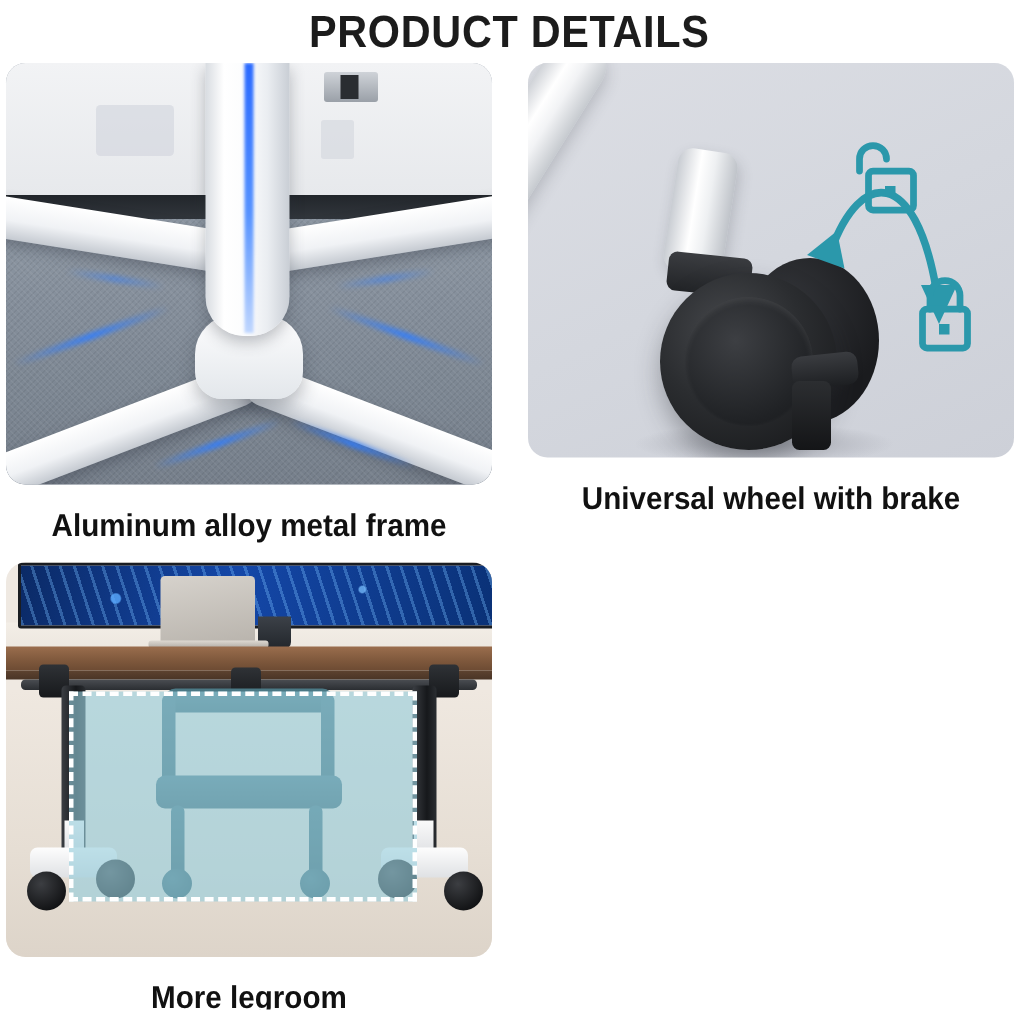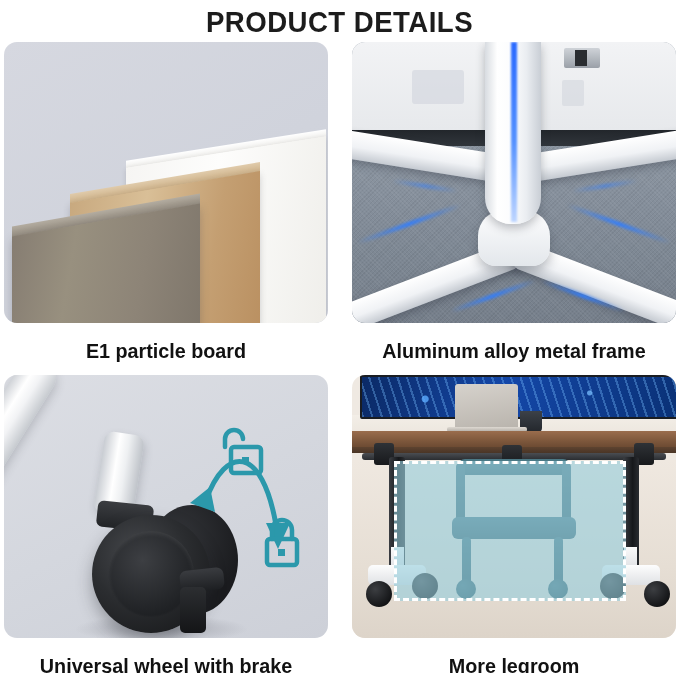--- a/index.html
+++ b/index.html
@@ -323,39 +323,20 @@
 </style>
 </head>
 <body>
 
 <div class="page">
 
   <div class="page-title">PRODUCT DETAILS</div>
 
   <div class="grid">
 
-    <div class="cell">
-      <div class="panel p1">
-        <div class="b-white-top"></div>
-        <div class="board b-white"></div>
-
-        <div class="b-oak-top"></div>
-        <div class="b-oak-edge"></div>
-        <div class="board b-oak">
-          <div class="face grainv"></div>
-        </div>
-
-        <div class="b-grey-top"></div>
-        <div class="b-grey-edge"></div>
-        <div class="board b-grey">
-          <div class="face grainv"></div>
-        </div>
-      </div>
-      <div class="caption">E1 particle board</div>
-    </div>
 
     <div class="cell">
       <div class="panel p2">
         <div class="wall"></div>
         <div class="wall-ghost"></div>
         <div class="wall-ghost2"></div>
         <div class="wall-obj">
             <i></i>
           </div>
         <div class="baseboard"></div>

